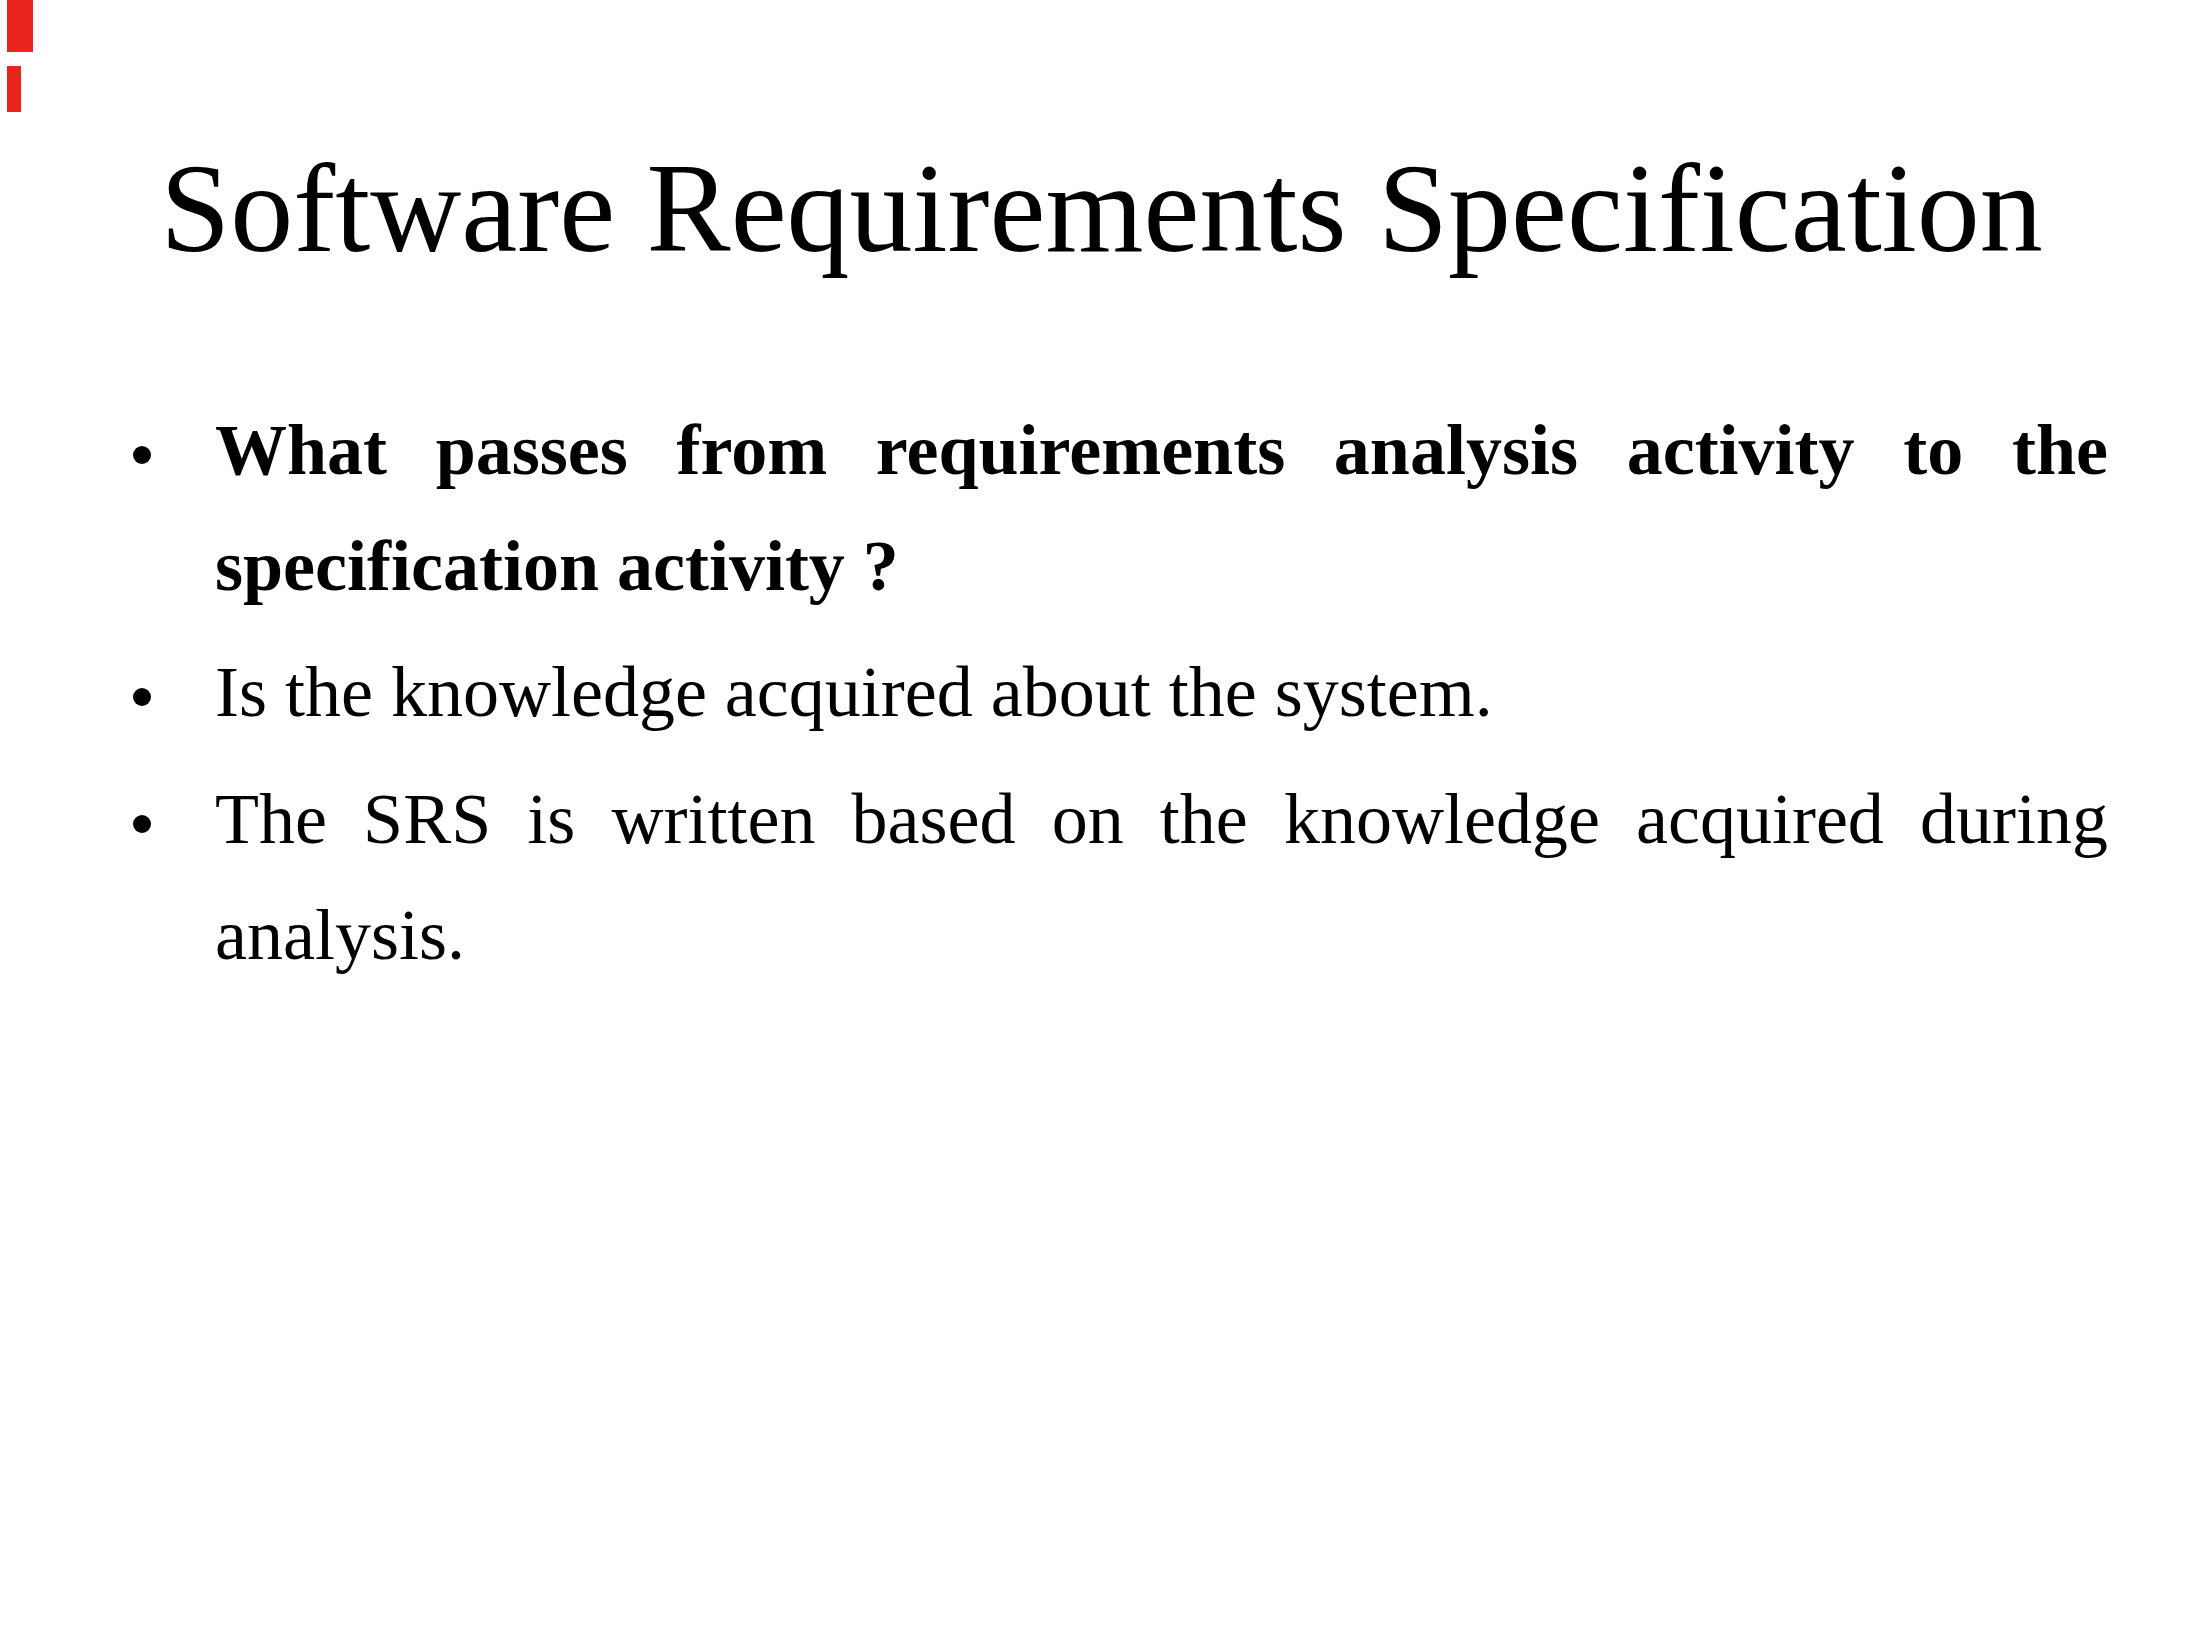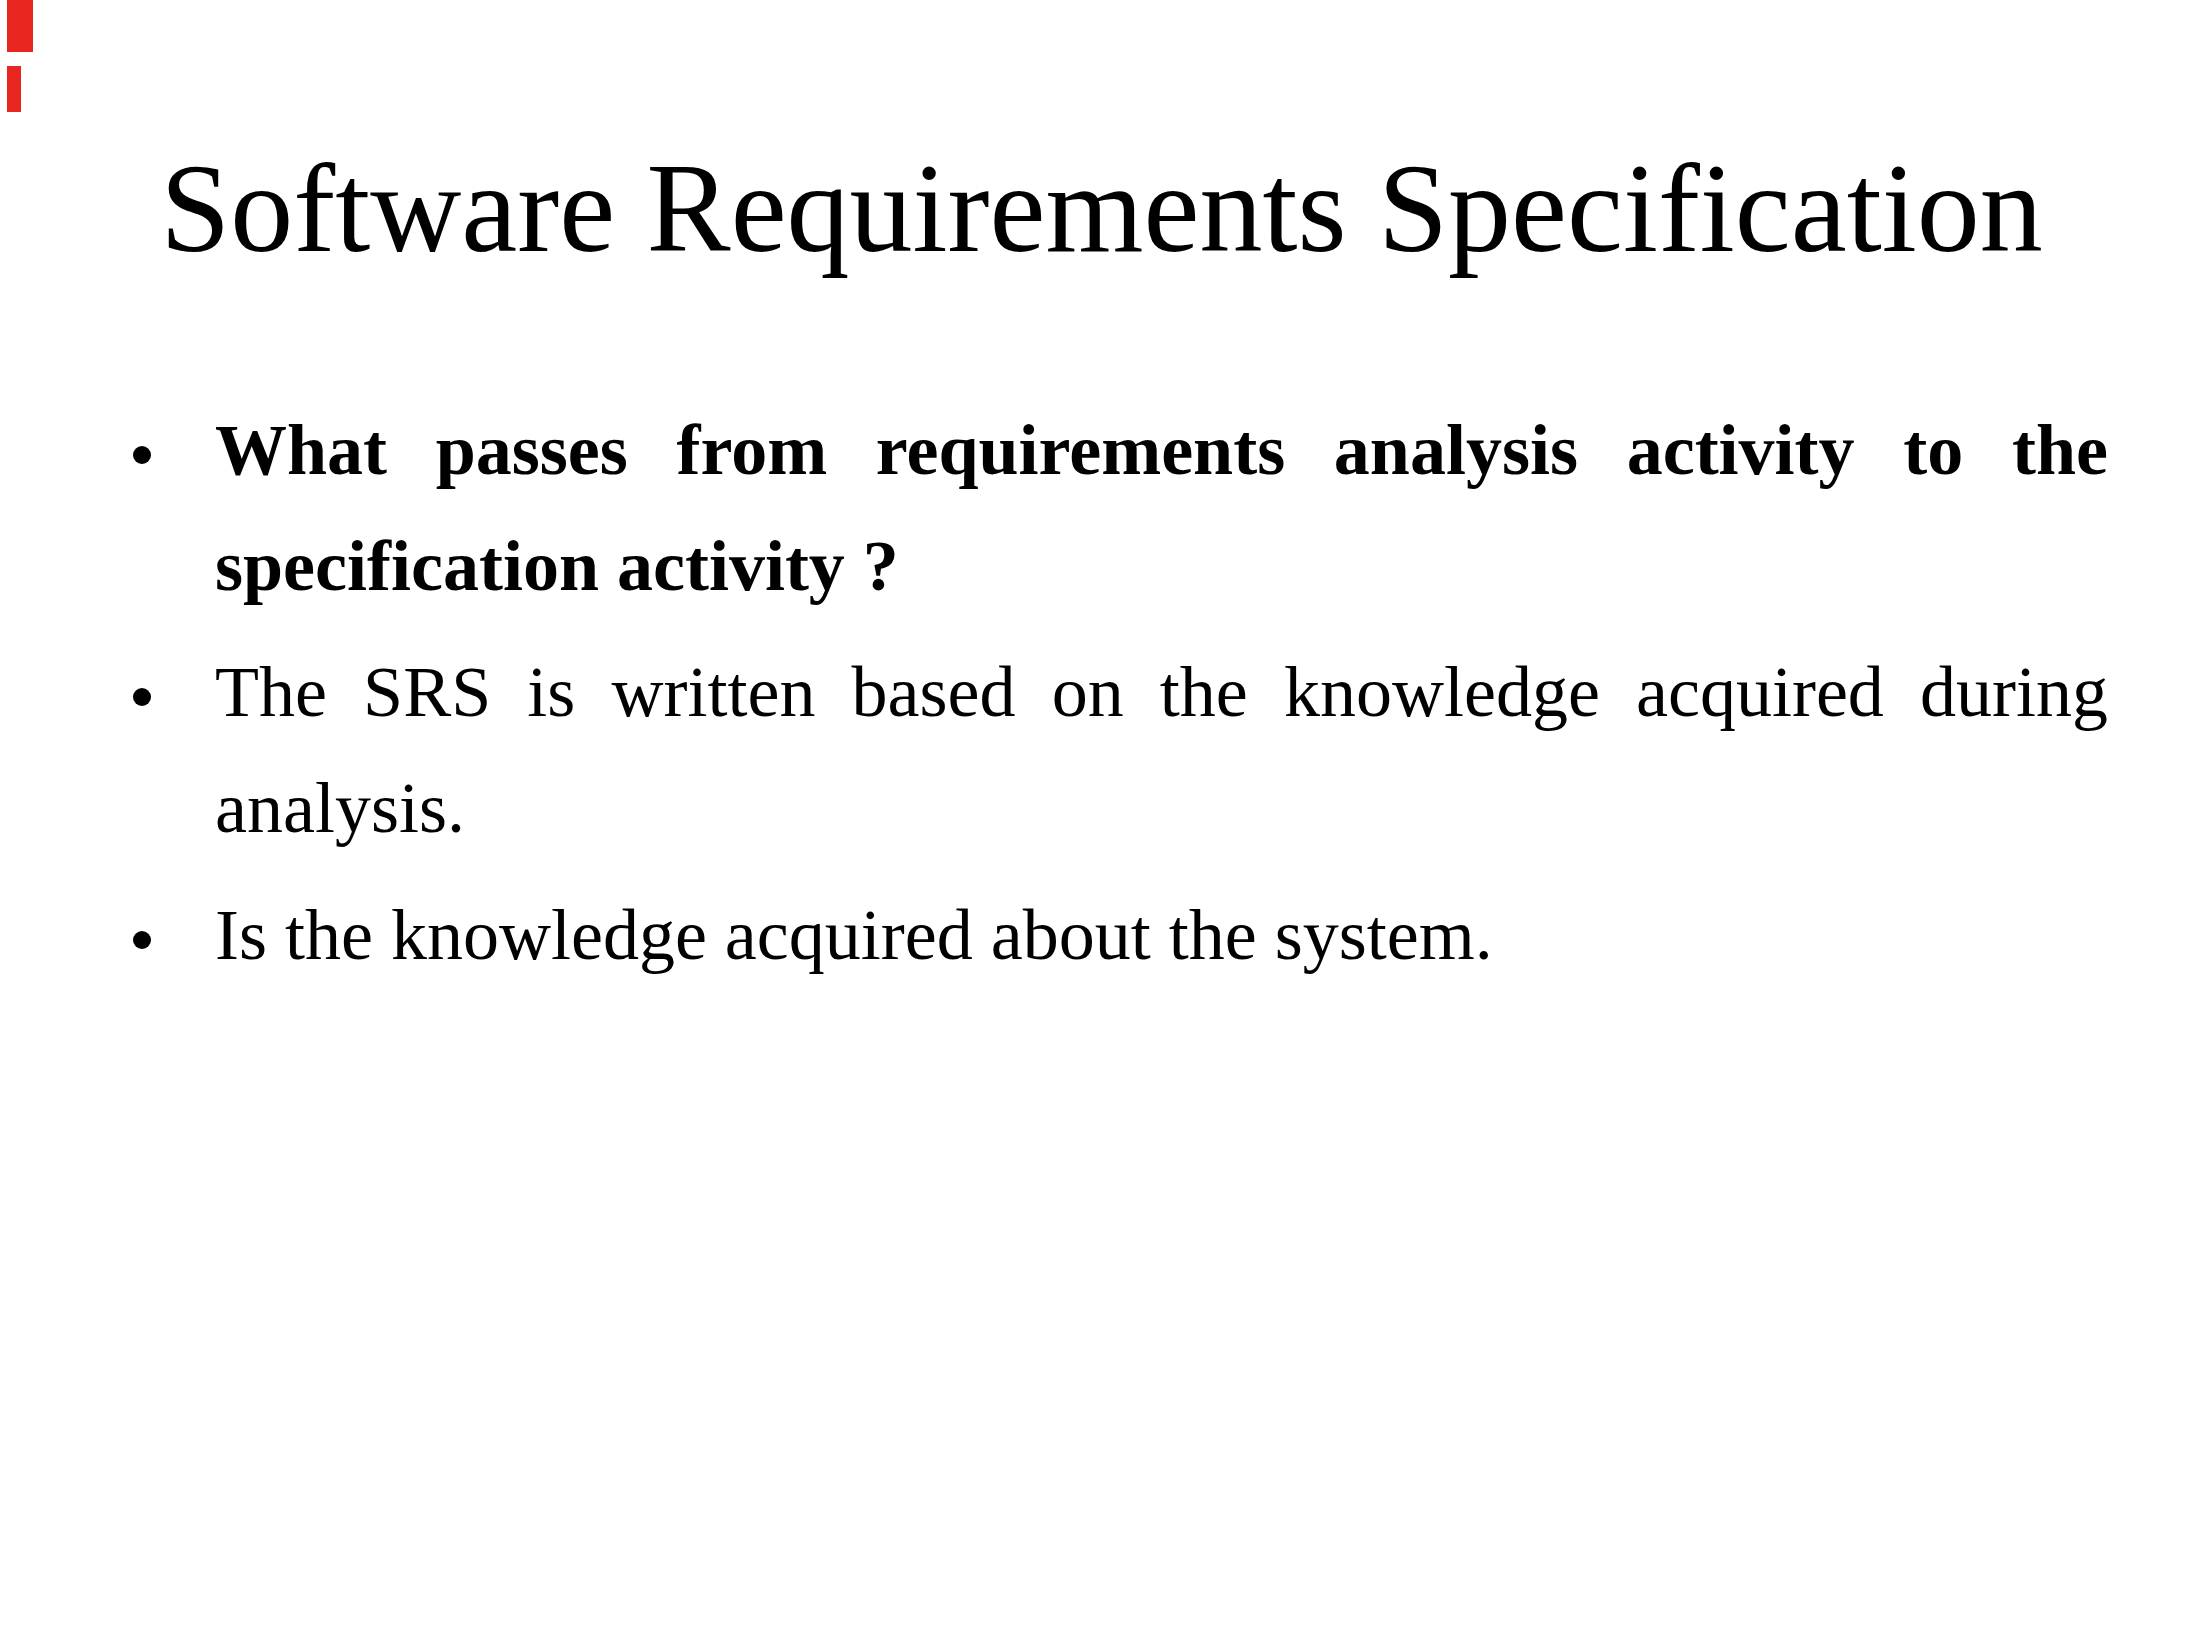--- a/index.html
+++ b/index.html
@@ -85,21 +85,21 @@
   </div>
 
   <h1 class="slide-title">Software Requirements Specification</h1>
 
   <ul class="bullet-list">
 
   <li class="bold">
         <span>What passes from requirements analysis activity to the specification activity ?</span>
       </li>
       <li>
-        <span>The SRS is written based on the knowledge acquired during analysis.</span>
+        <span>Is the knowledge acquired about the system.</span>
       </li>
       <li>
-        <span>Is the knowledge acquired about the system.</span>
+        <span>The SRS is written based on the knowledge acquired during analysis.</span>
       </li>
     </ul>
 
 </div>
 
 
 </body></html>

